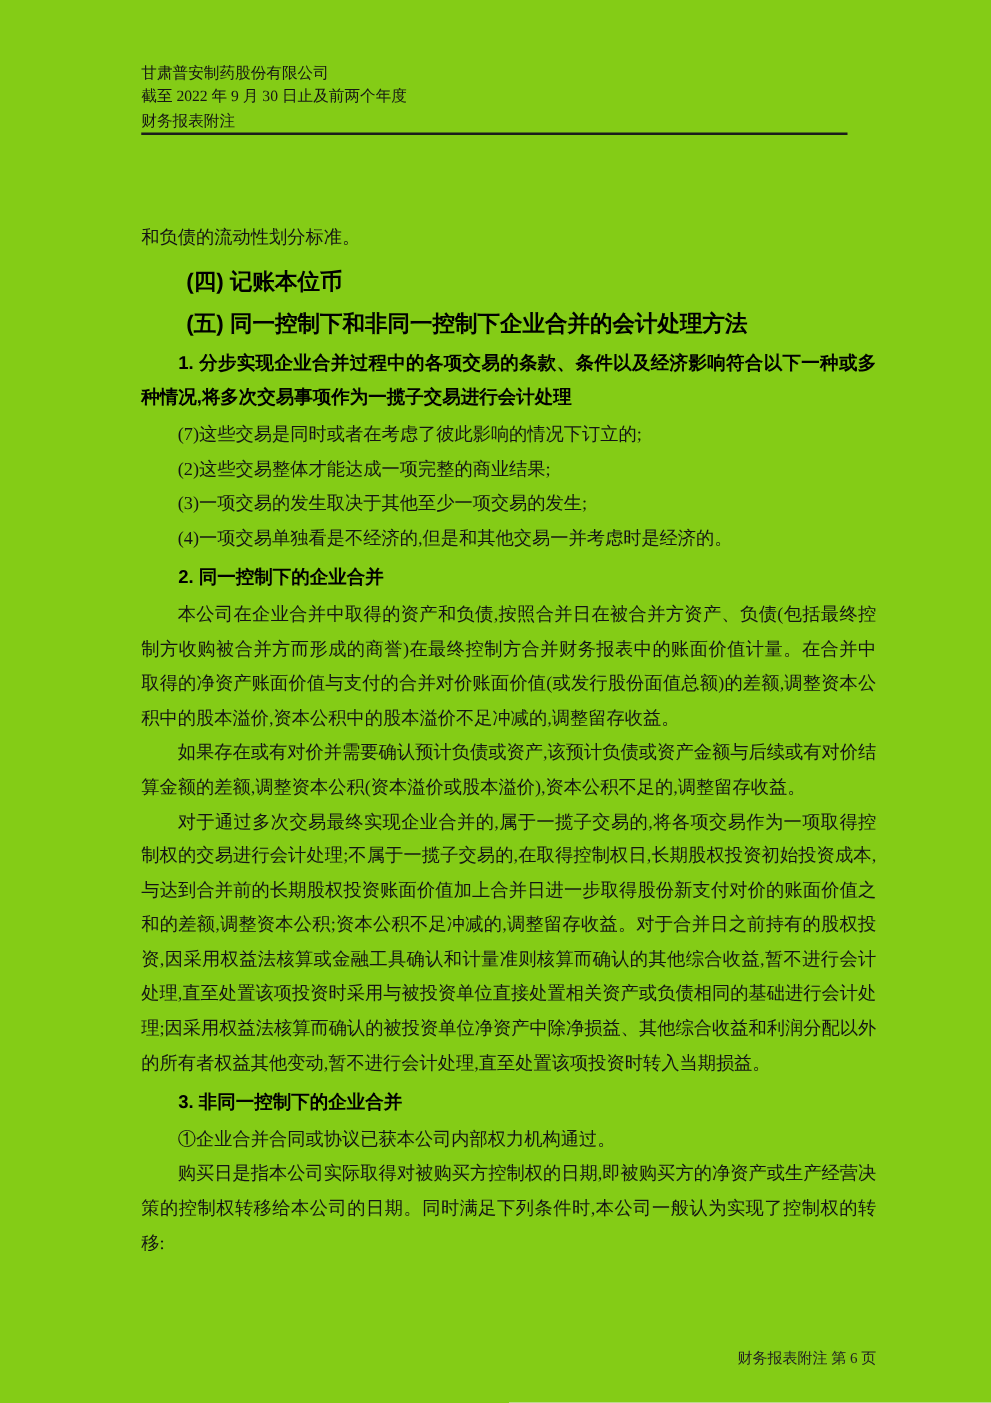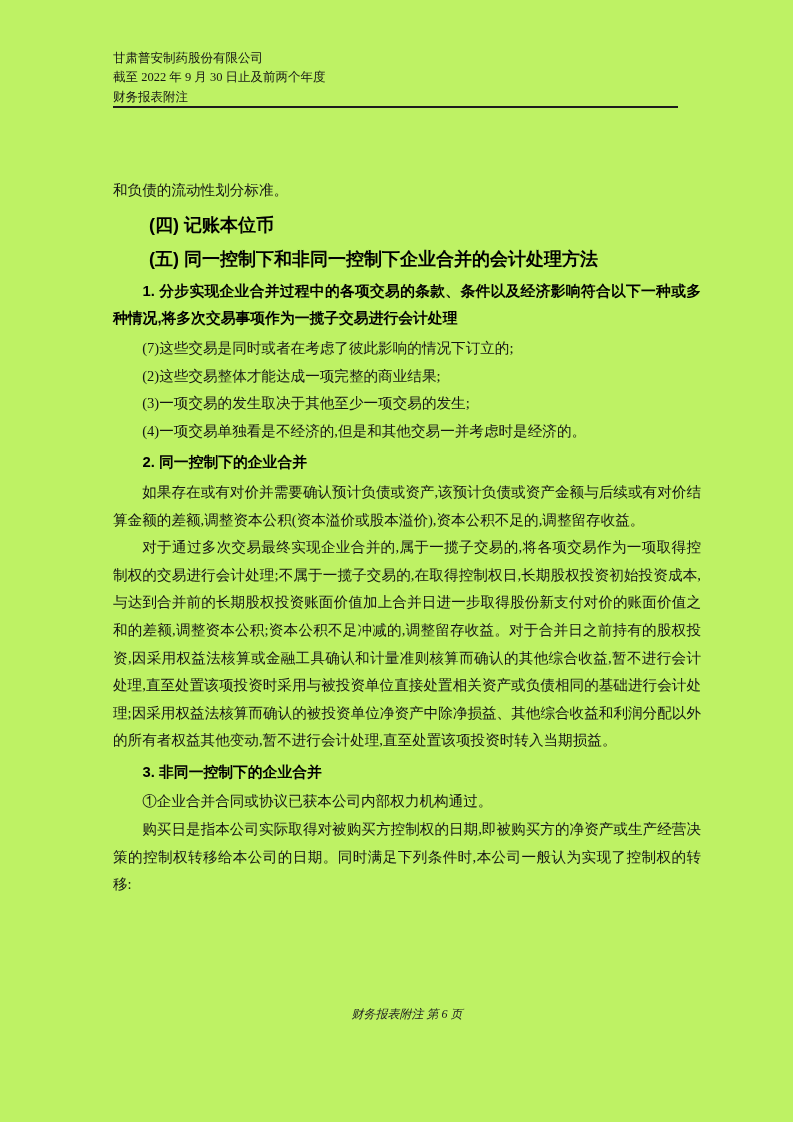--- a/index.html
+++ b/index.html
@@ -5,21 +5,21 @@
   html, body {
     margin: 0;
     padding: 0;
     background: #e8e8e8;
   }
   .page {
     position: relative;
     width: 793px;
     height: 1122px;
     margin: 0 auto;
-    background: #bef264;
+    background: #84cc16;
     color: #1a1a1a;
     font-family: "Liberation Serif", "DejaVu Serif", serif;
     overflow: hidden;
   }
   .header {
     position: absolute;
     left: 113px;
     top: 49px;
     width: 565px;
     font-size: 12.5px;
@@ -68,27 +68,26 @@
     font-family: "Liberation Sans", "DejaVu Sans", sans-serif;
     font-weight: 700;
     font-size: 14.8px;
     text-indent: 2em;
     margin: 4px 0 2px 0 !important;
     color: #000000;
   }
   .footer {
     position: absolute;
     left: 113px;
-    top: 1006px;
+    top: 1078px;
     width: 588px;
-    text-align: center;
+    text-align: right;
     font-size: 12px;
     line-height: 16px;
     color: #222222;
-    font-style: italic;
   }
 </style>
 </head>
 <body>
 
 <div class="page">
 
   <div class="header">
     <div>甘肃普安制药股份有限公司</div>
     <div>截至 2022 年 9 月 30 日止及前两个年度</div>
@@ -100,20 +99,21 @@
   <div class="doc-body" id="doc-body">
       <p class="p-plain">和负债的流动性划分标准。</p>
       <p class="p-heading">(四) 记账本位币</p>
       <p class="p-heading">(五) 同一控制下和非同一控制下企业合并的会计处理方法</p>
       <p class="p-subheading">1. 分步实现企业合并过程中的各项交易的条款、条件以及经济影响符合以下一种或多种情况,将多次交易事项作为一揽子交易进行会计处理</p>
       <p class="p-body">(7)这些交易是同时或者在考虑了彼此影响的情况下订立的;</p>
       <p class="p-body">(2)这些交易整体才能达成一项完整的商业结果;</p>
       <p class="p-body">(3)一项交易的发生取决于其他至少一项交易的发生;</p>
       <p class="p-body">(4)一项交易单独看是不经济的,但是和其他交易一并考虑时是经济的。</p>
       <p class="p-subheading">2. 同一控制下的企业合并</p>
+      <p class="p-body">本公司在企业合并中取得的资产和负债,按照合并日在被合并方资产、负债(包括最终控制方收购被合并方而形成的商誉)在最终控制方合并财务报表中的账面价值计量。在合并中取得的净资产账面价值与支付的合并对价账面价值(或发行股份面值总额)的差额,调整资本公积中的股本溢价,资本公积中的股本溢价不足冲减的,调整留存收益。</p>
       <p class="p-body">如果存在或有对价并需要确认预计负债或资产,该预计负债或资产金额与后续或有对价结算金额的差额,调整资本公积(资本溢价或股本溢价),资本公积不足的,调整留存收益。</p>
       <p class="p-body">对于通过多次交易最终实现企业合并的,属于一揽子交易的,将各项交易作为一项取得控制权的交易进行会计处理;不属于一揽子交易的,在取得控制权日,长期股权投资初始投资成本,与达到合并前的长期股权投资账面价值加上合并日进一步取得股份新支付对价的账面价值之和的差额,调整资本公积;资本公积不足冲减的,调整留存收益。对于合并日之前持有的股权投资,因采用权益法核算或金融工具确认和计量准则核算而确认的其他综合收益,暂不进行会计处理,直至处置该项投资时采用与被投资单位直接处置相关资产或负债相同的基础进行会计处理;因采用权益法核算而确认的被投资单位净资产中除净损益、其他综合收益和利润分配以外的所有者权益其他变动,暂不进行会计处理,直至处置该项投资时转入当期损益。</p>
       <p class="p-subheading">3. 非同一控制下的企业合并</p>
       <p class="p-body">①企业合并合同或协议已获本公司内部权力机构通过。</p>
       <p class="p-body">购买日是指本公司实际取得对被购买方控制权的日期,即被购买方的净资产或生产经营决策的控制权转移给本公司的日期。同时满足下列条件时,本公司一般认为实现了控制权的转移:</p>
     </div>
 
   <div class="footer">财务报表附注 第 6 页</div>
 
 </div>

